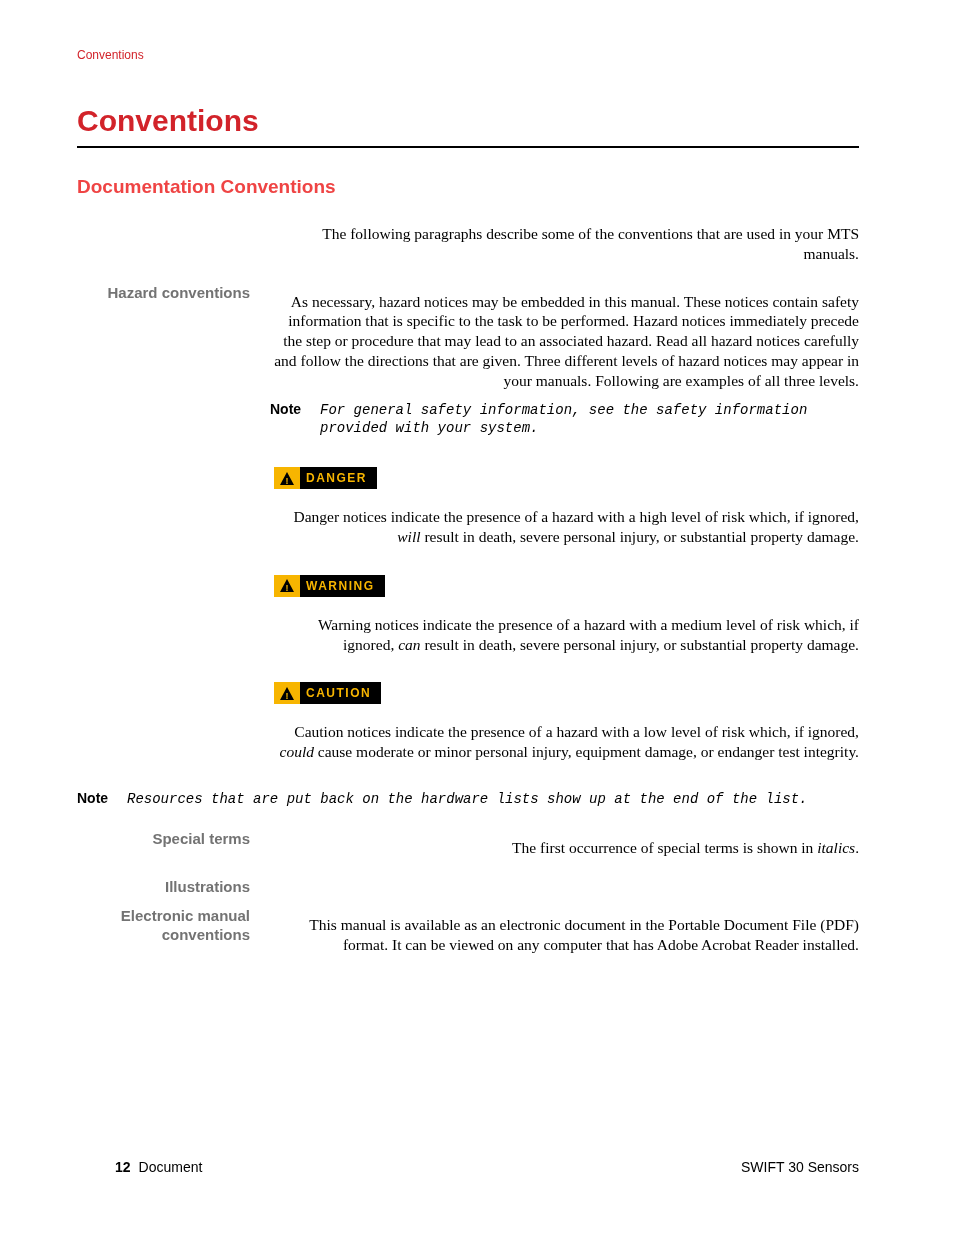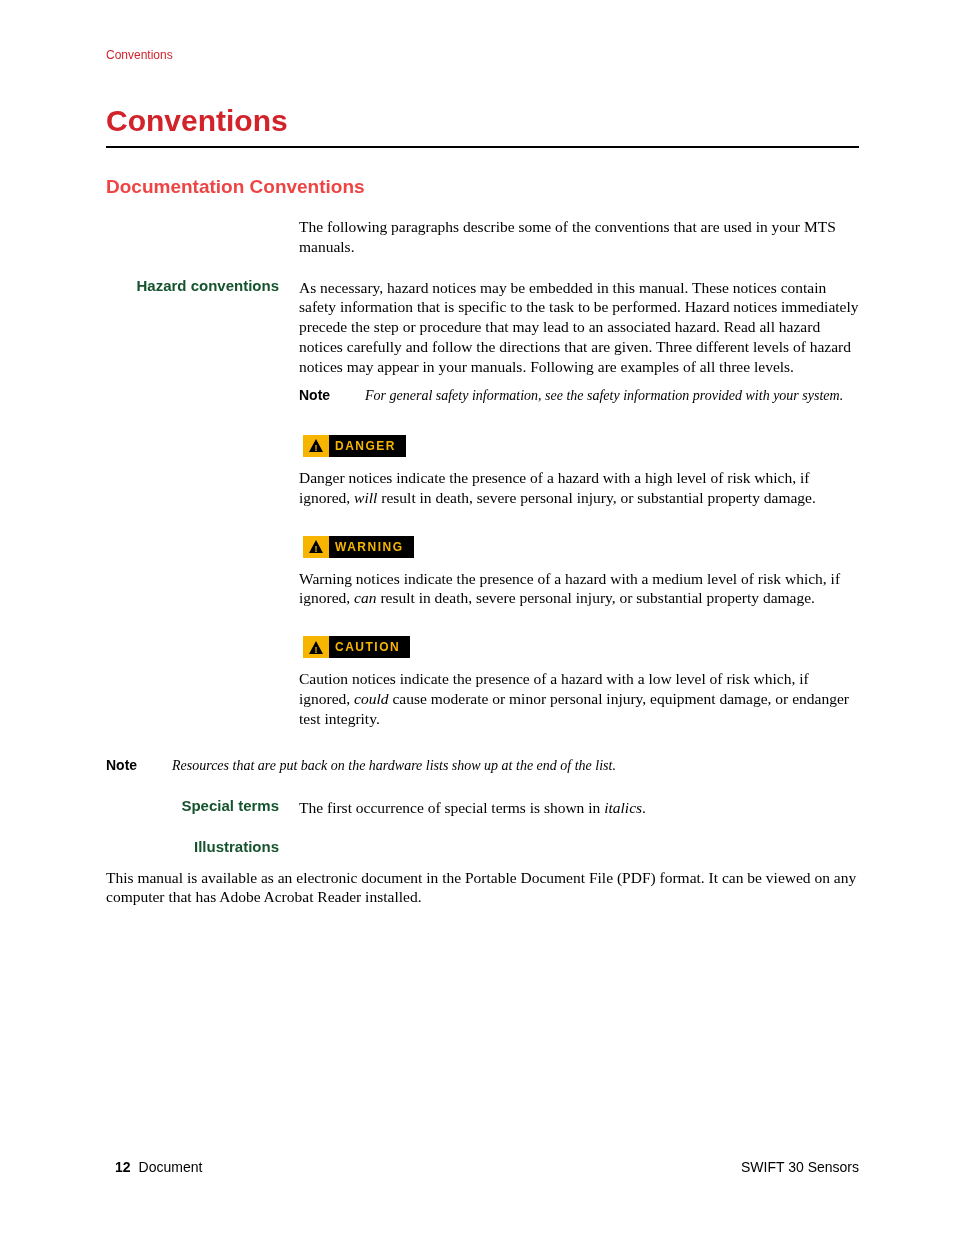--- a/index.html
+++ b/index.html
@@ -8,21 +8,21 @@
     background: #fff;
     font-family: "Times New Roman", Times, serif;
     font-size: 15px;
     color: #000;
     width: 954px;
     height: 1235px;
     position: relative;
     box-sizing: border-box;
   }
   .page {
-    padding: 48px 95px 0 106px;
+    padding: 48px 95px 0 77px;
     box-sizing: border-box;
   }
   .running-head {
     color: #d2232a;
     font-family: Arial, Helvetica, sans-serif;
     font-size: 12px;
     margin-bottom: 42px;
   }
   .h1 {
     color: #d2232a;
@@ -47,50 +47,49 @@
   .row {
     display: flex;
     margin-bottom: 10px;
   }
   .side {
     width: 193px;
     flex: 0 0 193px;
     text-align: right;
     padding-right: 20px;
     box-sizing: border-box;
-    color: #14532d;
+    color: #737373;
     font-family: Arial, Helvetica, sans-serif;
     font-weight: 700;
     font-size: 15px;
     line-height: 1.25;
   }
   .body {
     flex: 1;
     font-size: 15.5px;
     line-height: 1.28;
   }
-  .body p { margin: 1px 0 10px 0; }
+  .body p { margin: 8px 0 10px 0; text-align: right; }
   .note-row {
     display: flex;
     margin: 8px 0 12px 0;
   }
   .note-label {
     width: 50px;
     flex: 0 0 50px;
     font-family: Arial, Helvetica, sans-serif;
     font-weight: 700;
     font-size: 14px;
   }
   .note-text {
     flex: 1;
-    font-family: Liberation Serif, serif;
+    font-family: Liberation Mono, monospace;
     font-style: italic;
     font-size: 14px;
     line-height: 1.3;
-    margin-left: 16px;
   }
   .hazard-box {
     display: inline-flex;
     align-items: stretch;
     height: 22px;
     margin: 8px 0 10px 197px;
   }
   .hazard-icon {
     background: #f7b500;
     width: 26px;
@@ -215,20 +214,21 @@
     <div class="body">
         <p><span>The first occurrence of special terms is shown in </span><em>italics</em><span>.</span></p>
       </div>
   </div>
 
   <div class="row">
     <div class="side">Illustrations</div>
   </div>
 
   <div class="row">
+    <div class="side">Electronic manual conventions</div>
     <div class="body">
         <p>This manual is available as an electronic document in the Portable Document File (PDF) format. It can be viewed on any computer that has Adobe Acrobat Reader installed.</p>
       </div>
   </div>
 </div>
 
 <div class="footer">
   <div class="footer-left">
     <span class="pgnum">12</span>
     <span>Document</span>

